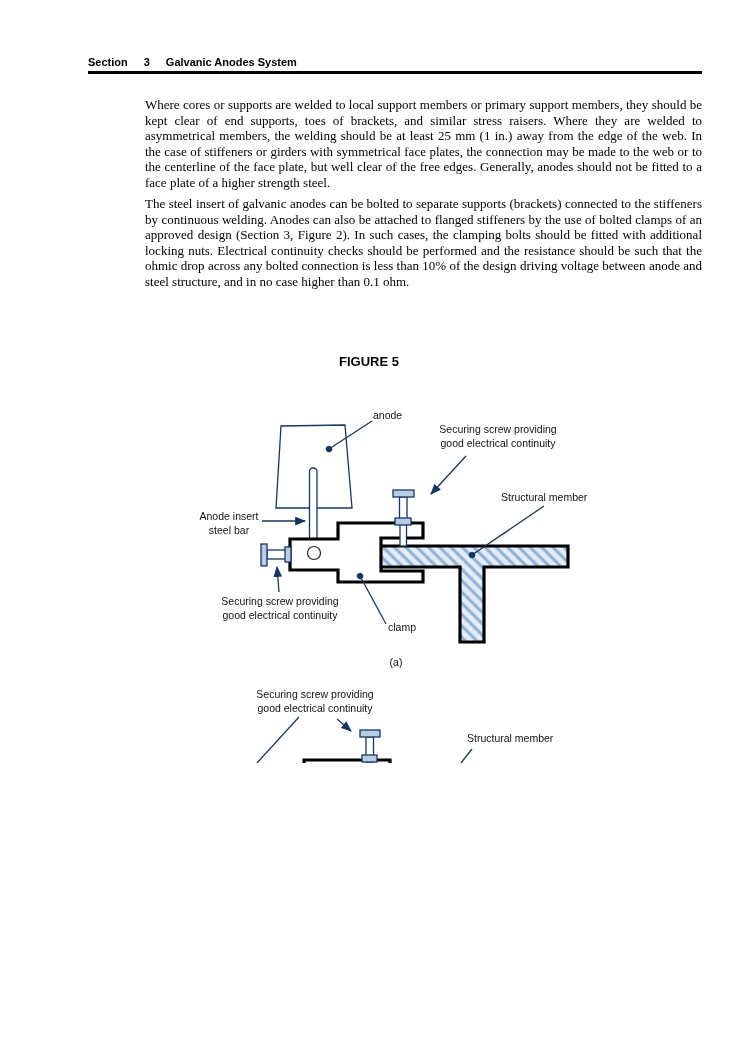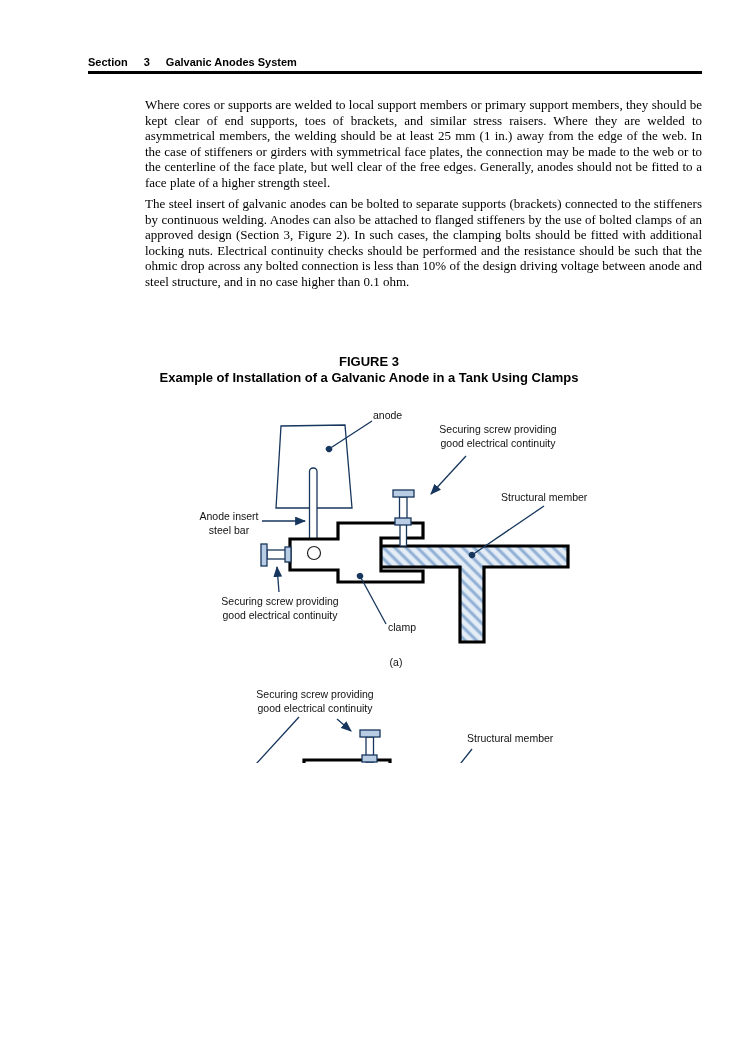--- a/index.html
+++ b/index.html
@@ -36,22 +36,21 @@
     <span class="sp1">Section</span><span class="sp2">3</span><span>Galvanic Anodes System</span>
   </div>
   <div class="hdr-rule"></div>
 
   <div class="bodytext">
     <p>Where cores or supports are welded to local support members or primary support members, they should be kept clear of end supports, toes of brackets, and similar stress raisers. Where they are welded to asymmetrical members, the welding should be at least 25 mm (1 in.) away from the edge of the web. In the case of stiffeners or girders with symmetrical face plates, the connection may be made to the web or to the centerline of the face plate, but well clear of the free edges. Generally, anodes should not be fitted to a face plate of a higher strength steel.</p>
     <p>The steel insert of galvanic anodes can be bolted to separate supports (brackets) connected to the stiffeners by continuous welding. Anodes can also be attached to flanged stiffeners by the use of bolted clamps of an approved design (Section 3, Figure 2). In such cases, the clamping bolts should be fitted with additional locking nuts. Electrical continuity checks should be performed and the resistance should be such that the ohmic drop across any bolted connection is less than 10% of the design driving voltage between anode and steel structure, and in no case higher than 0.1 ohm.</p>
   </div>
 
   <div class="figtitle">
-    <div>FIGURE 3</div>
-    <div>Example of Installation of a Galvanic Anode in a Tank Using Clamps</div>
+    <div>FIGURE 5</div>
   </div>
 
   <svg class="figsvg" width="440" height="572" viewBox="180 398 440 572" xmlns="http://www.w3.org/2000/svg">
     <defs>
       <pattern id="hatch" width="8" height="8" patternUnits="userSpaceOnUse" patternTransform="rotate(45)">
         <rect width="8" height="8" fill="#e4ecf6"></rect>
         <line x1="0" y1="4" x2="8" y2="4" stroke="#8fafd4" stroke-width="3"></line>
       </pattern>
       <marker id="arr" viewBox="0 0 10 8" markerWidth="11" markerHeight="9" refX="9" refY="4" orient="auto" markerUnits="userSpaceOnUse">
         <path d="M0,0 L10,4 L0,8 Z" fill="#17365d"></path>

